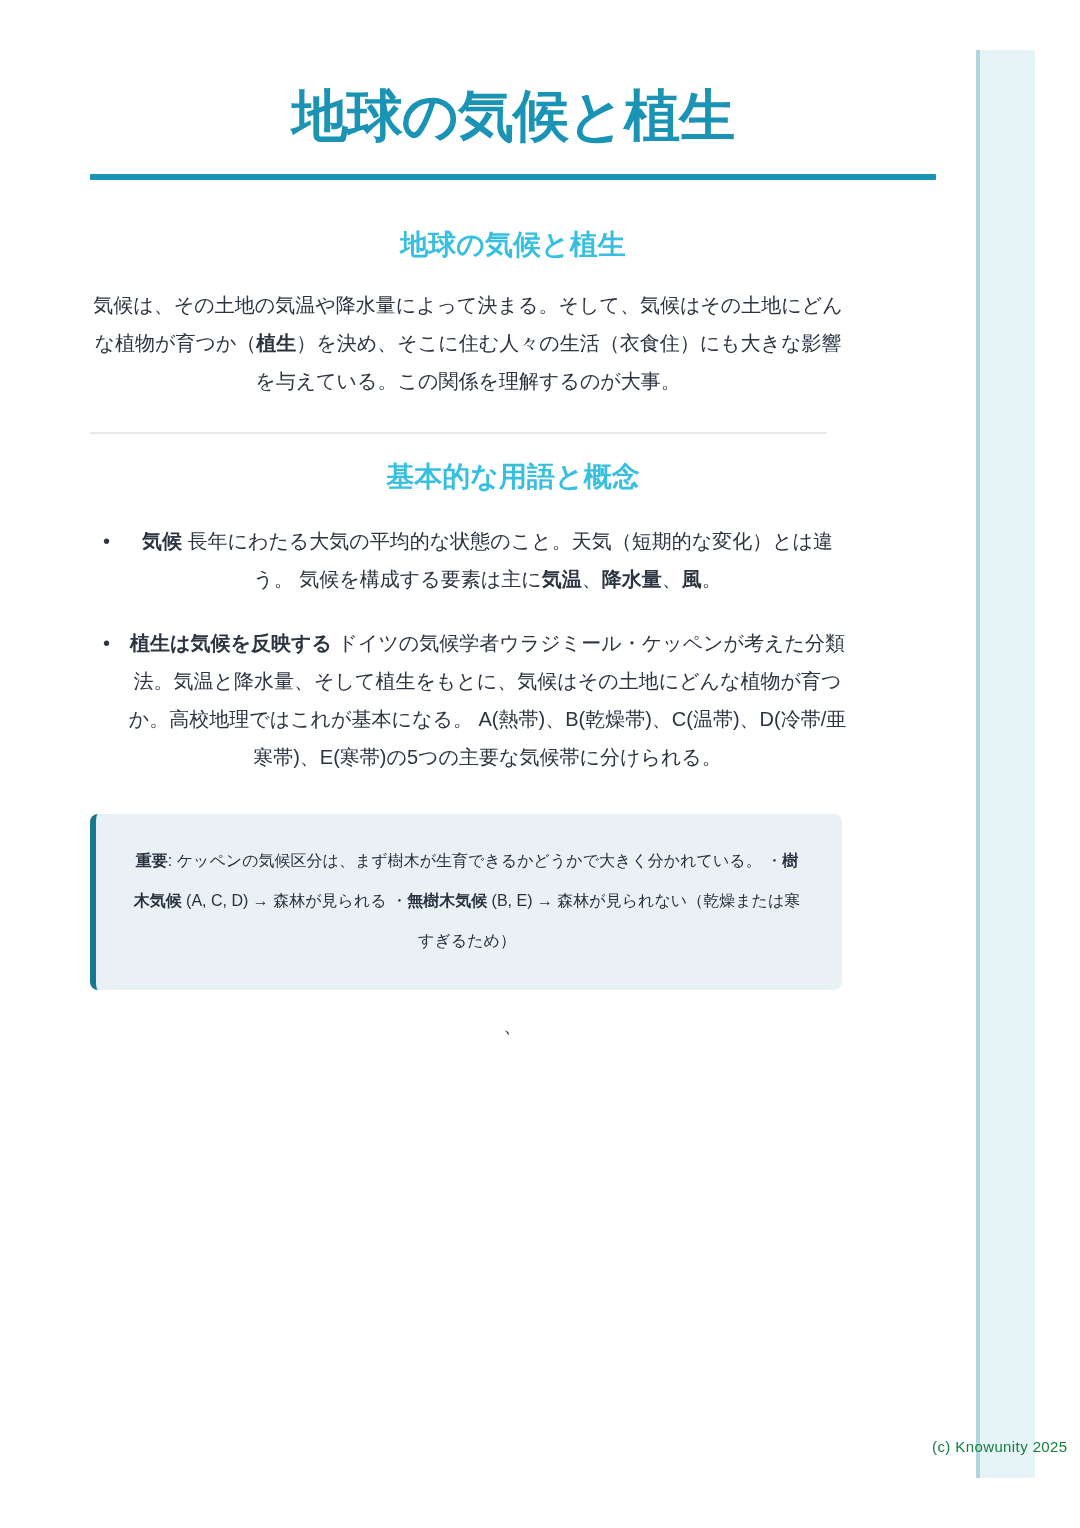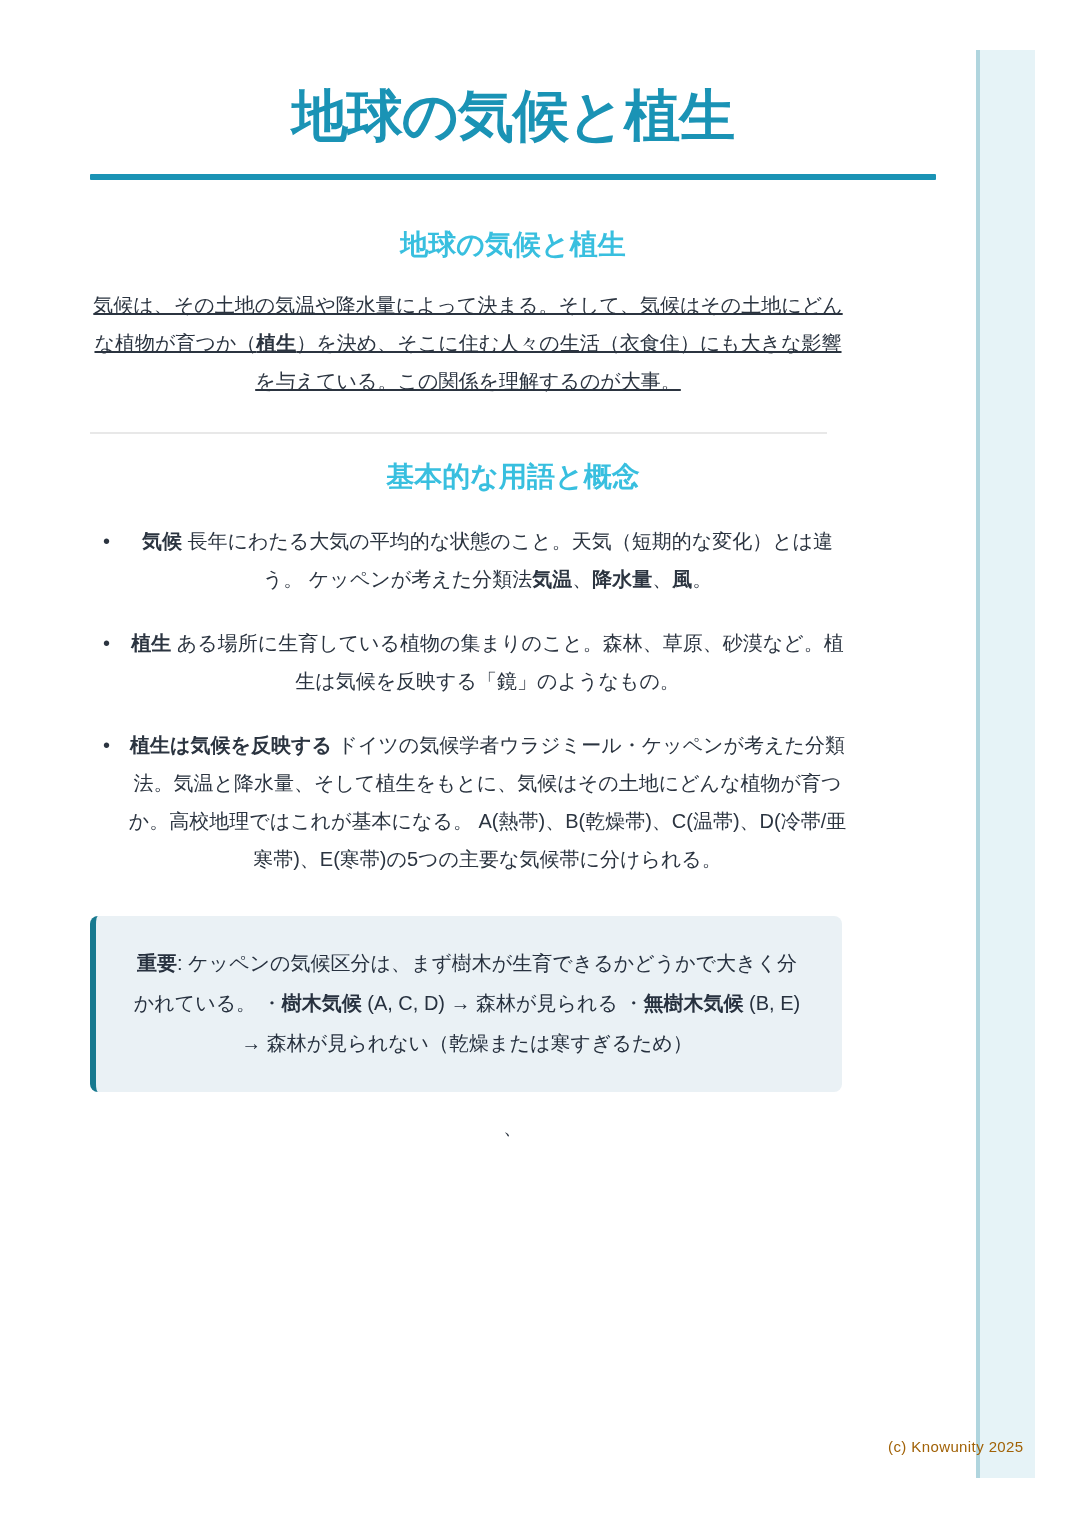--- a/index.html
+++ b/index.html
@@ -59,21 +59,20 @@
     letter-spacing: 0;
   }
   .intro-heading { margin-top: 46px; }
   .terms-heading { margin-top: 24px; }
 
   .intro-text {
     margin: 22px 0 0;
     font-size: 20px;
     line-height: 38px;
     width: 756px;
-    text-decoration: underline;
   }
 
   .divider {
     margin: 32px 0 0;
     width: 737px;
     height: 0;
     border: 0;
     border-top: 2px solid #e8e8e8;
   }
 
@@ -105,37 +104,37 @@
   .callout {
     margin-top: 38px;
     width: 752px;
     background: #eaf1f5;
     border-left: 6px solid #17798f;
     border-radius: 8px;
     padding: 27px 40px 29px 36px;
   }
   .callout-text {
     margin: 0;
-    font-size: 20px;
+    font-size: 16px;
     line-height: 40px;
     color: #27313f;
   }
 
   .stray-char {
     margin-top: 22px;
     font-size: 20px;
     color: #2b3440;
   }
 
   .footer {
     position: absolute;
     top: 1438px;
-    left: 888px;
+    left: 932px;
     font-size: 15px;
-    color: #a16207;
+    color: #15803d;
     letter-spacing: 0.4px;
     z-index: 3;
   }
 </style>
 </head>
 <body>
 
 <div class="edge-bar"></div>
 
 <main class="content">
@@ -146,22 +145,21 @@
   <section>
     <h2 class="section-heading intro-heading">地球の気候と植生</h2>
     <p class="intro-text"><span>気候は、その土地の気温や降水量によって決まる。そして、気候はその土地にどんな植物が育つか（</span><span class="bold">植生</span><span>）を決め、そこに住む人々の生活（衣食住）にも大きな影響を与えている。この関係を理解するのが大事。</span></p>
   </section>
 
   <hr class="divider">
 
   <section>
     <h2 class="section-heading terms-heading">基本的な用語と概念</h2>
     <ul class="terms-list">
-      <li class="term-item"><span class="bold">気候</span><span> 長年にわたる大気の平均的な状態のこと。天気（短期的な変化）とは違う。 ケッペンが考えた分類法</span><span class="bold">気温</span><span>、</span><span class="bold">降水量</span><span>、</span><span class="bold">風</span><span>。</span></li>
-      <li class="term-item"><span class="bold">植生</span><span> ある場所に生育している植物の集まりのこと。森林、草原、砂漠など。植生は気候を反映する「鏡」のようなもの。</span></li>
+      <li class="term-item"><span class="bold">気候</span><span> 長年にわたる大気の平均的な状態のこと。天気（短期的な変化）とは違う。 気候を構成する要素は主に</span><span class="bold">気温</span><span>、</span><span class="bold">降水量</span><span>、</span><span class="bold">風</span><span>。</span></li>
       <li class="term-item"><span class="bold">植生は気候を反映する</span><span> ドイツの気候学者ウラジミール・ケッペンが考えた分類法。気温と降水量、そして植生をもとに、気候はその土地にどんな植物が育つか。高校地理ではこれが基本になる。 A(熱帯)、B(乾燥帯)、C(温帯)、D(冷帯/亜寒帯)、E(寒帯)の5つの主要な気候帯に分けられる。</span></li>
     </ul>
   </section>
 
   <aside class="callout">
     <p class="callout-text"><span class="bold">重要</span><span>: ケッペンの気候区分は、まず樹木が生育できるかどうかで大きく分かれている。 ・</span><span class="bold">樹木気候</span><span> (A, C, D) → 森林が見られる ・</span><span class="bold">無樹木気候</span><span> (B, E) → 森林が見られない（乾燥または寒すぎるため）</span></p>
   </aside>
 
   <div class="stray-char">、</div>
 

